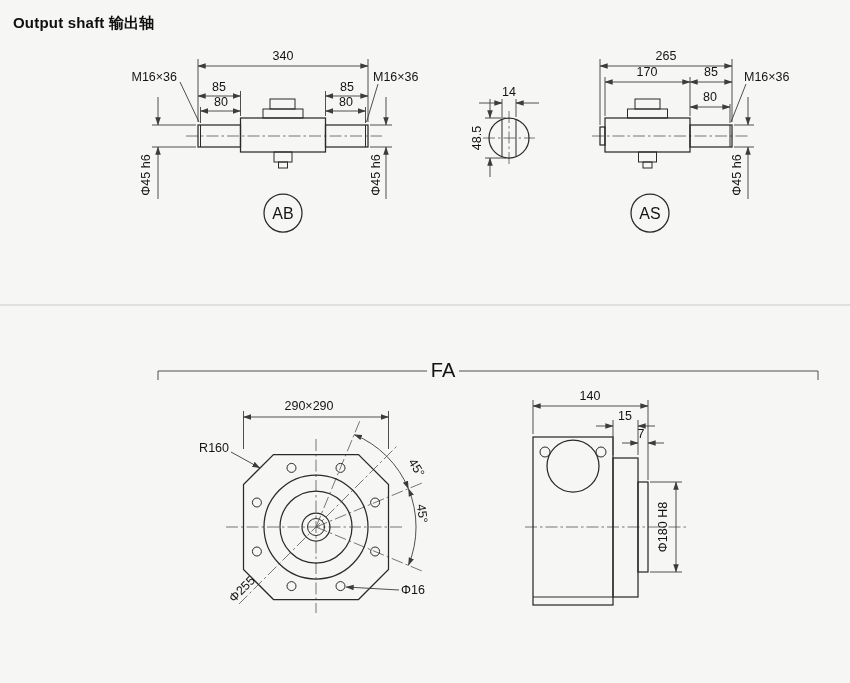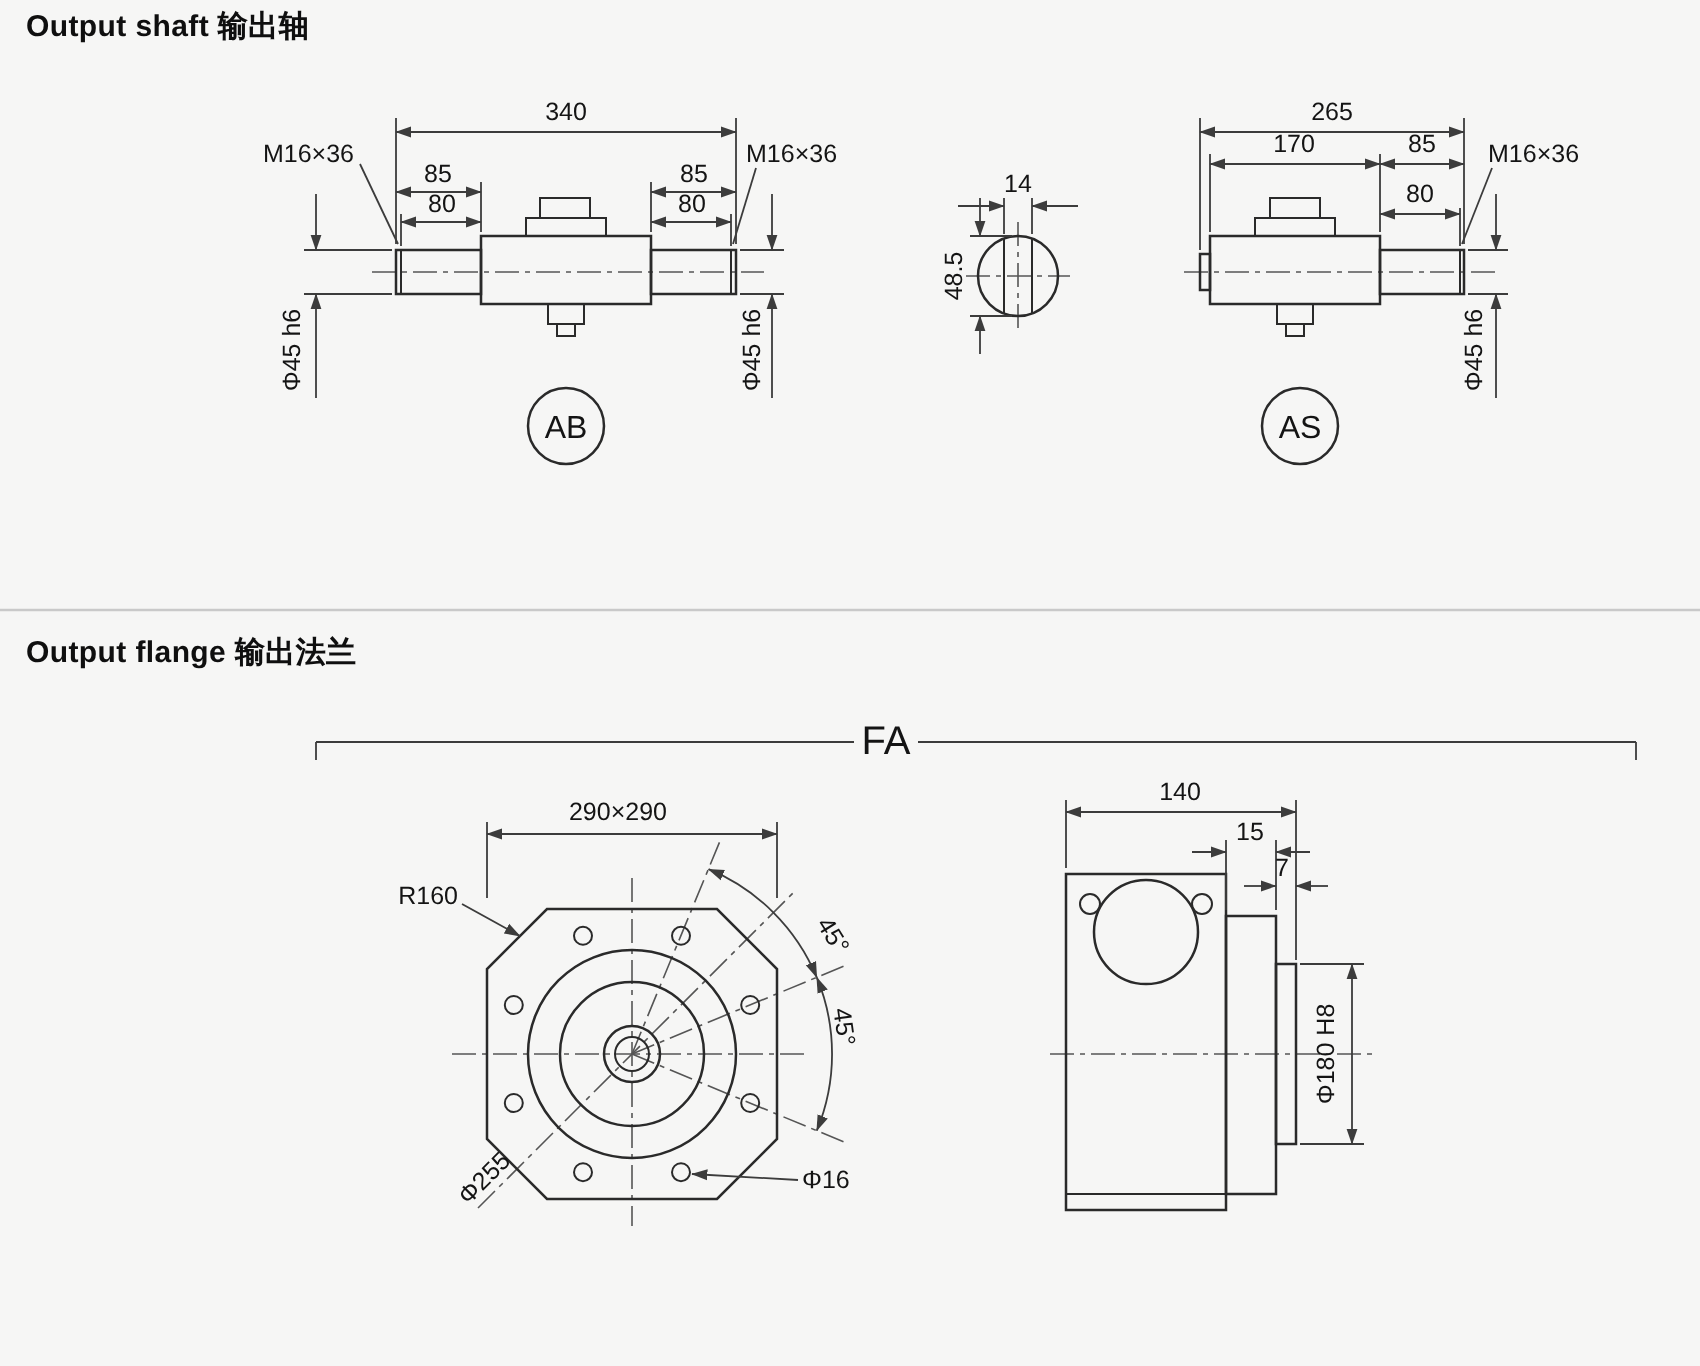--- a/index.html
+++ b/index.html
@@ -13,22 +13,21 @@
   .ol2{stroke:#2a2a2a;stroke-width:1;fill:none}
   .dim{stroke:#3c3c3c;stroke-width:.9;fill:none}
   .cl{stroke:#555;stroke-width:.8;fill:none;stroke-dasharray:12 3 2.5 3}
   .divider{stroke:#c9c9c9;stroke-width:1.2}
 </style>
 </head>
 <body>
 
 <div class="canvas">
 
-  <div class="title" style="top:4px">Output shaft 输出轴</div>
-  <div class="title" style="top:317px">Output flange 输出法兰</div>
+  <div class="title" style="top:14px">Output shaft 输出轴</div>
 
   <svg class="drawing" width="850" height="683" viewBox="0 0 850 683">
     <defs>
       <marker id="ar" viewBox="0 0 10 10" refX="9.5" refY="5" markerWidth="9" markerHeight="9" orient="auto-start-reverse">
         <path d="M0,1.6 L10,5 L0,8.4 Z" fill="#3c3c3c"></path>
       </marker>
     </defs>
 
     <line class="divider" x1="0" y1="305" x2="850" y2="305"></line>
 

